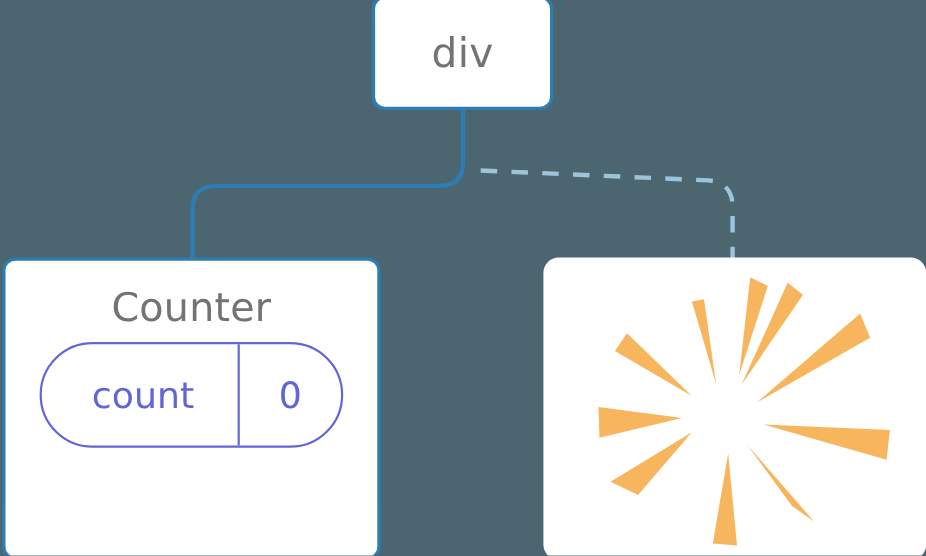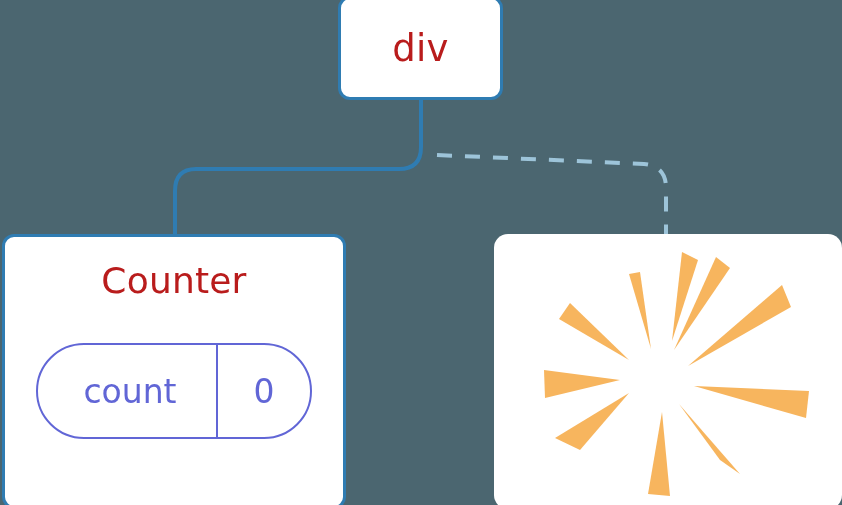--- a/index.html
+++ b/index.html
@@ -64,40 +64,40 @@
     left: 494px;
     top: 234px;
     width: 348px;
     height: 275px;
     border: none;
     border-radius: 14px;
   }
 
   
   .node-title {
-    color: #b91c1c;
+    color: #737373;
     font-size: 36px;
     font-weight: 400;
     letter-spacing: 0.2px;
     line-height: 1;
     text-align: center;
     user-select: none;
   }
   .node-div .node-title {
     font-size: 37px;
   }
   .counter-title {
     margin-top: 26px;
   }
 
   
   .pill-wrap {
     display: flex;
     justify-content: center;
-    margin-top: 44px;
+    margin-top: 12px;
   }
   .pill {
     display: flex;
     align-items: stretch;
     height: 96px;
     border: 2px solid #6166d6;
     border-radius: 48px;
     box-sizing: border-box;
     background: #ffffff;
   }

